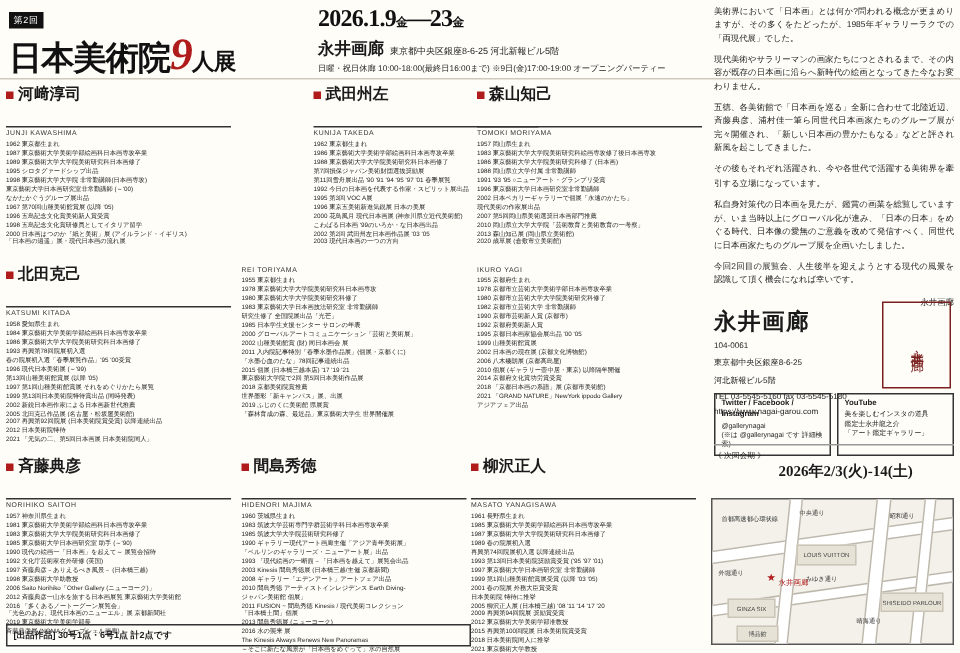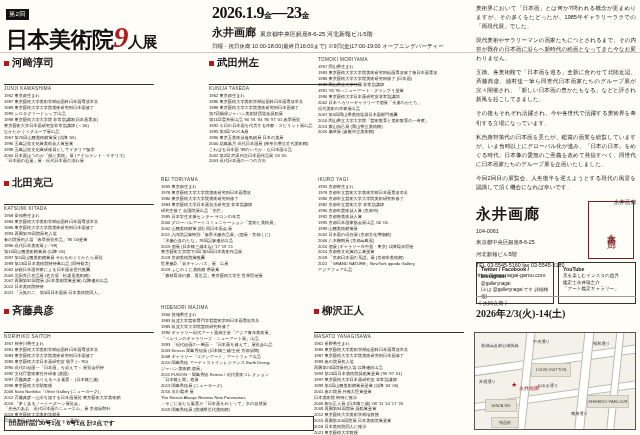--- a/index.html
+++ b/index.html
@@ -40,21 +40,21 @@
   .gal-url{font-size:5.4px;margin-top:2px;}
   .stamp{position:absolute;right:2px;top:-4px;width:44px;height:56px;border:1px solid #7a1f1f;
          color:#7a1f1f;font-size:9px;font-family:"Liberation Serif",serif;writing-mode:vertical-rl;
          display:flex;align-items:center;justify-content:center;letter-spacing:2px;}
   .sns{position:absolute;right:4px;top:262px;width:160px;display:flex;gap:4px;}
   .snsbox{border:1px solid #333;font-size:4.6px;padding:3px 4px;line-height:1.4;flex:1;}
   .snsbox b{font-size:5.2px;}
 
   .nextbox{position:absolute;right:4px;top:296px;width:160px;border-top:1px solid #999;padding-top:3px;}
   .nexttag{font-size:5.2px;}
-  .nextdate{font-size:10px;font-weight:bold;font-family:"Liberation Serif",serif;}
+  .nextdate{font-size:10px;font-weight:bold;font-family:"Liberation Serif",serif;margin-left:43px;}
   .nexttitle{font-size:9px;font-weight:bold;margin-top:2px;font-family:"Liberation Serif",serif;}
 
   
   .map{position:absolute;right:4px;top:332px;width:160px;height:96px;border:1px solid #555;background:#f3f1ea;overflow:hidden;}
   .mroad{position:absolute;background:#ffffff;border:1px solid #bdb8ab;}
   .mlabel{position:absolute;font-size:4.2px;color:#333;}
   .mblk{position:absolute;background:#e6e2d6;border:1px solid #cbc6b7;font-size:4px;text-align:center;color:#444;}
   .mstar{position:absolute;font-size:7px;color:#b01c1c;}
 
   
@@ -186,20 +186,21 @@
         <div>1995 第3回 VOC A展</div>
         <div>1996 東京五美術新進気鋭展 日本の美展</div>
         <div>2000 花鳥風月 現代日本画展 (神奈川県立近代美術館)</div>
         <div>      こわばる日本画 '99のいろか・な日本画出品</div>
         <div>2002 第2回 武田州左日本画作品展 '03 '05</div>
         <div>2003 現代日本画の一つの方向</div>
       </div>
     </div>
 
     <div class="cell" style="left:314px;top:0px;">
+      <div class="aname"><span class="sq"></span><span>森山知己</span></div>
       <div class="arom">TOMOKI MORIYAMA</div>
       <div class="bio">
         <div>1957 岡山県生まれ</div>
         <div>1983 東京藝術大学大学院美術研究科絵画専攻修了後日本画専攻</div>
         <div>1986 東京藝術大学大学院美術研究科修了 (日本画)</div>
         <div>1988 岡山県立大学付属 非常勤講師</div>
         <div>1991 '93 '95 ○ニューアート・グランプリ受賞</div>
         <div>1996 東京藝術大学日本画研究室非常勤講師</div>
         <div>2002 日本ベカリーギャラリーで個展「永遠のかたち」</div>
         <div>      現代美術の作家展出品</div>
@@ -289,20 +290,21 @@
         <div>2006 Saito Norihiko「Other Gallery (ニューヨーク)」</div>
         <div>2012 斉藤典彦一山水を旅する日本画展覧 東京藝術大学美術館</div>
         <div>2016 「多くあるノートーグーン展覧会」</div>
         <div>      「光色のあお、現代日本画のニューエル」展 京都新聞社</div>
         <div>2019 東京藝術大学美術学部長</div>
         <div>      斉藤典彦展 (NOMAグループシェル画廊)</div>
       </div>
     </div>
 
     <div class="cell" style="left:157px;top:248px;">
+      <div class="aname"><span class="sq"></span><span>間島秀徳</span></div>
       <div class="arom">HIDENORI MAJIMA</div>
       <div class="bio">
         <div>1960 茨城県生まれ</div>
         <div>1983 筑波大学芸術専門学群芸術学科日本画専攻卒業</div>
         <div>1985 筑波大学大学院芸術研究科修了</div>
         <div>1990 ギャラリー現代アート画廊主催「アジア青年美術展」</div>
         <div>      「ベルリンのギャラリーズ・ニューアート展」出品</div>
         <div>1993 「現代絵画の一断面－「日本画を越えて」展覧会出品</div>
         <div>2003 Kinesis 間島秀徳展 (日本橋三越/主催 京都新聞)</div>
         <div>2008 ギャラリー「エデンアート」アートフェア出品</div>

